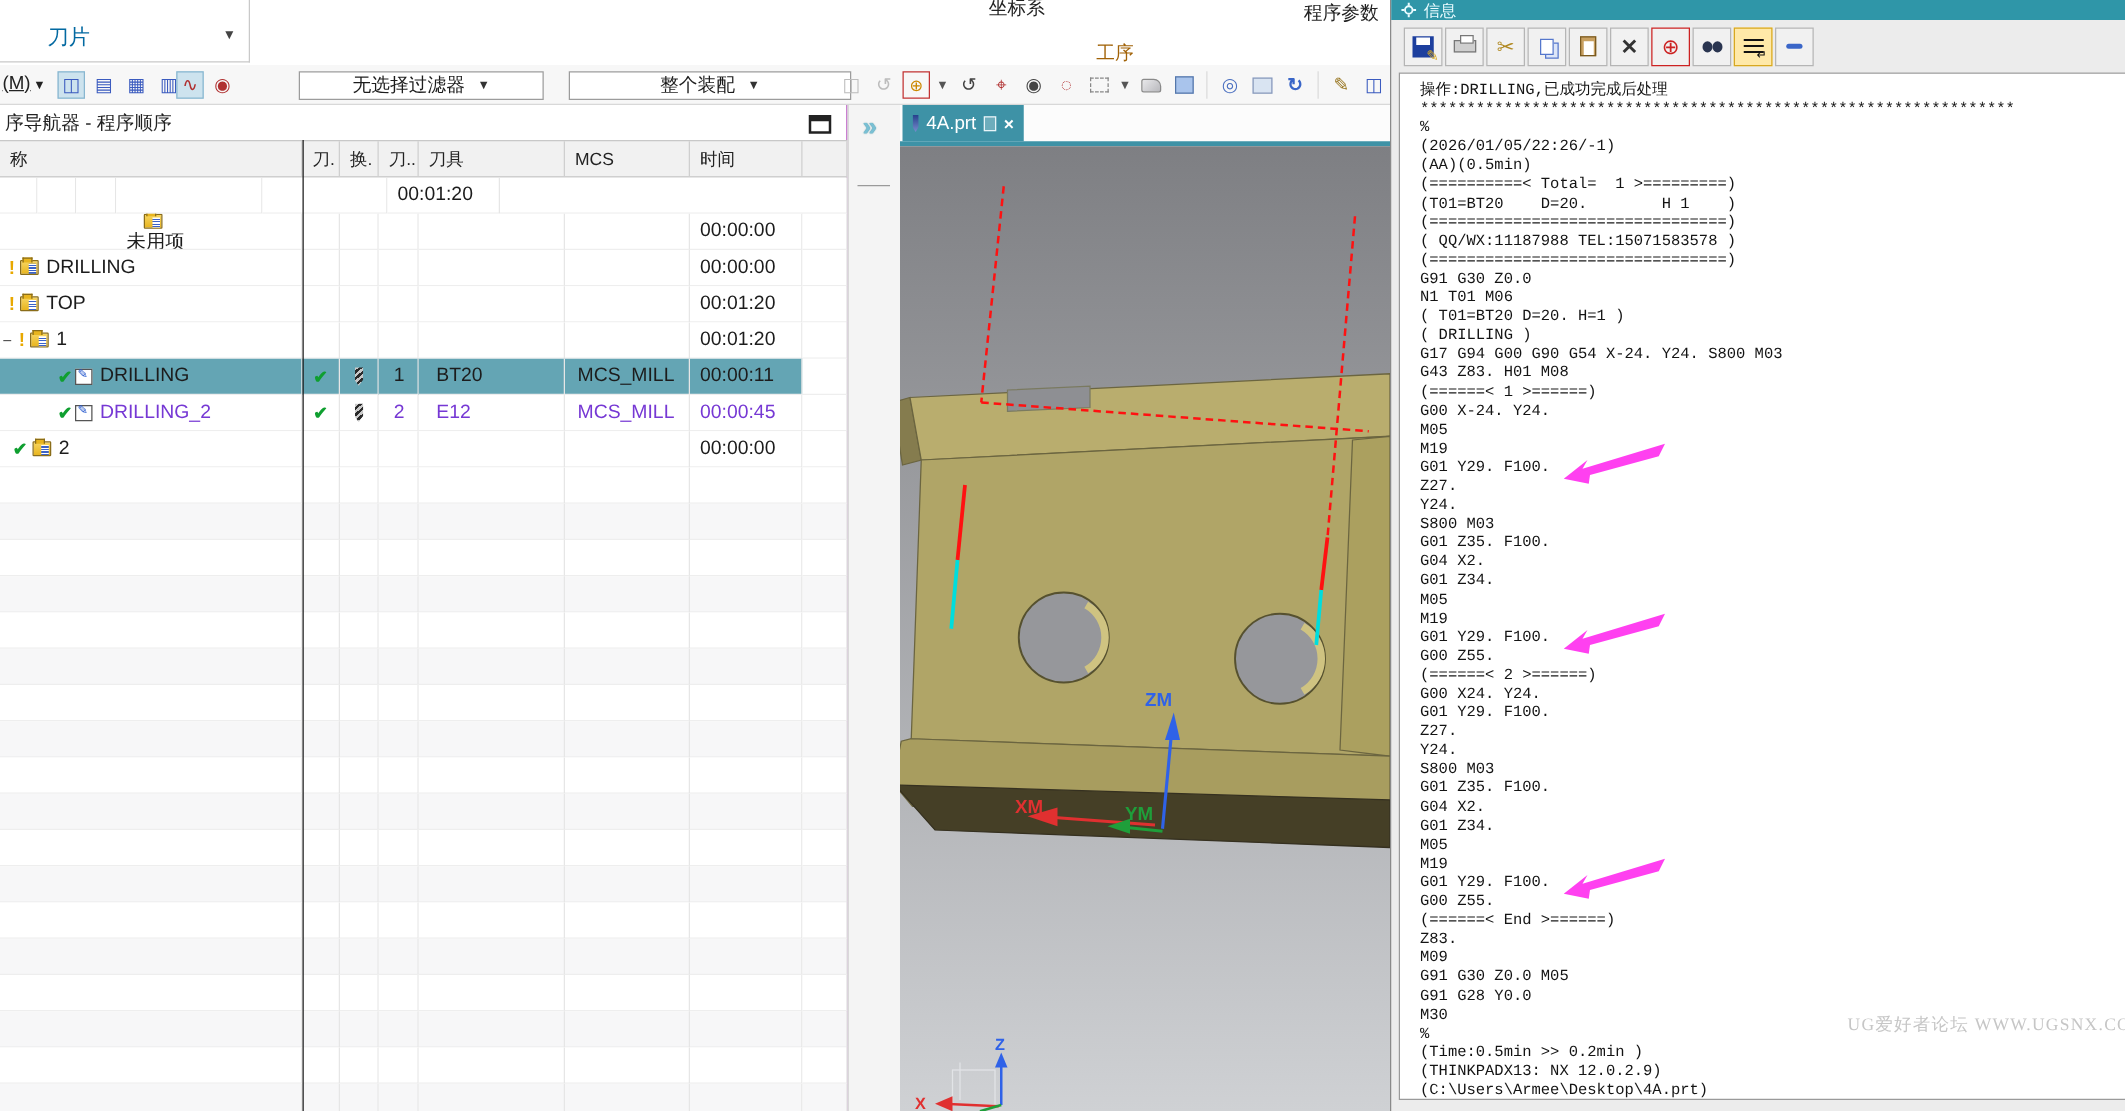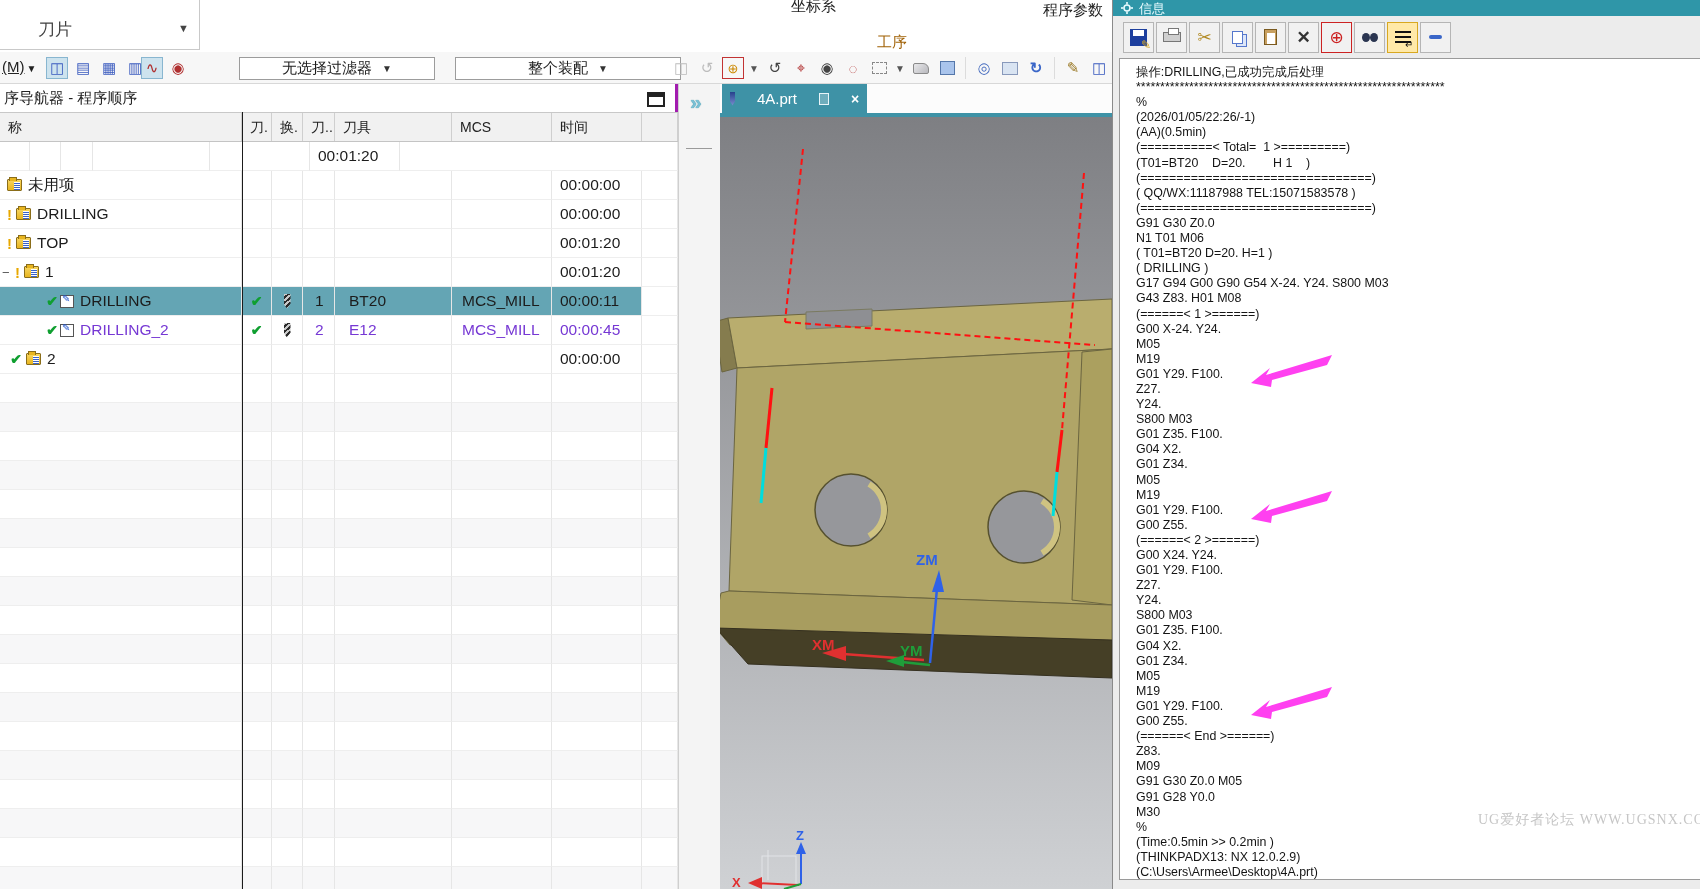--- a/index.html
+++ b/index.html
@@ -7,21 +7,21 @@
     --grid:#e6e6e6; --hdr:#f1f1f1;
   }
   *{box-sizing:border-box;margin:0;padding:0}
   html,body{width:1700px;height:889px;overflow:hidden;background:#fff;
     font-family:"Liberation Sans",sans-serif;color:#1c1c1c}
   #app{position:relative;width:1700px;height:889px;background:#fff;overflow:hidden}
 
   
   #ribbon{position:absolute;left:0;top:0;width:1112px;height:52px;background:#fff}
   #gallery{position:absolute;left:0;top:0;width:200px;height:50px;border-right:1px solid #c9c9c9;border-bottom:1px solid #c9c9c9}
-  #gallery .lbl{position:absolute;left:38px;top:18px;font-size:17px;color:#404040}
+  #gallery .lbl{position:absolute;left:38px;top:18px;font-size:17px;color:#0369a1}
   #gallery .car{position:absolute;left:178px;top:22px;font-size:11px;color:#444}
   .grplbl{position:absolute;font-size:15px;color:#222;white-space:nowrap}
 
   
   #tbar{position:absolute;left:0;top:52px;width:1112px;height:32px;background:#f7f7f7;border-bottom:1px solid #d8d8d8}
   .tb{position:absolute;top:4px;height:24px;display:flex;align-items:center;gap:4px}
   .tbtn{width:22px;height:22px;display:flex;align-items:center;justify-content:center;font-size:15px;color:#3b5bbf}
   .tbtn.on{background:#cde3ee;border:1px solid #88b6d0}
   .tbtn.gray{color:#bdbdbd}
   .tbtn.red{color:#b03030}
@@ -31,21 +31,21 @@
       display:flex;align-items:center;padding:0 6px;justify-content:center}
   .dd .car{font-size:10px;color:#333;margin-left:10px}
   .menuM{position:absolute;left:2px;top:6px;font-size:15px;color:#222;text-decoration:underline}
   .menuM i{font-style:normal;font-size:10px;text-decoration:none;display:inline-block;margin-left:2px}
   .dashrect{width:15px;height:12px;border:1px dashed #888}
   .cubeic{width:15px;height:14px;background:#a9c4ec;border:1px solid #5577aa}
   .handic{width:16px;height:13px;background:#d9e4f2;border:1px solid #8899bb}
   .wedgeic{width:16px;height:11px;background:linear-gradient(135deg,#e8e8ea,#b9b9be);border:1px solid #8a8a8a;border-radius:2px 6px 2px 2px}
 
   
-  #nav{position:absolute;left:0;top:84px;width:678px;height:805px;background:#fff;border-right:3px solid #a21caf}
+  #nav{position:absolute;left:0;top:84px;width:678px;height:805px;background:#fff;border-right:1px solid #a21caf}
   #nav-title{position:absolute;left:0;top:0;width:100%;height:28px;background:#fff}
   #nav-title .t{position:absolute;left:4px;top:5px;font-size:15px;color:#222}
   #maxbox{position:absolute;left:647px;top:8px;width:18px;height:15px;border:2px solid #222;border-top-width:5px;background:#fff}
   #nav-hdr{position:absolute;left:0;top:28px;width:678px;height:30px;background:var(--hdr);border-top:1px solid #c8c8c8;border-bottom:1px solid #c4c4c4;display:flex}
   #nav-hdr .hc{border-right:1px solid #cfcfcf;font-size:14px;color:#222;padding:6px 0 0 8px;white-space:nowrap;overflow:hidden}
   #nav-rows{position:absolute;left:0;top:58px;width:678px;height:747px;overflow:hidden}
   .nrow{display:flex;height:29px;width:678px}
   .cell{border-right:1px solid var(--grid);border-bottom:1px solid #eeeeee;height:29px;font-size:15.5px;
         display:flex;align-items:center;white-space:nowrap;overflow:hidden;background:#fff}
   .c-name{width:242px}.c-st{width:30px;justify-content:center}.c-ti{width:31px;justify-content:center}
@@ -71,21 +71,21 @@
   .nm{margin-left:3px}
 
   
   #sash{position:absolute;left:678px;top:84px;width:42px;height:805px;background:#f4f4f4;border-left:1px solid #cfcfcf}
   #sash .arr{position:absolute;left:11px;top:6px;font-size:21px;font-weight:bold;color:#79c0d4;text-shadow:0 0 1px #2e8094}
   #sash .grip{position:absolute;left:7px;top:64px;width:26px;height:1px;background:#9a9a9a}
 
   
   #vp{position:absolute;left:720px;top:84px;width:392px;height:805px;background:#fff}
   #tabrow{position:absolute;left:0;top:0;width:392px;height:29px;background:#fcfcfc}
-  #tab{position:absolute;left:2px;top:0;height:29px;background:var(--teal);display:flex;align-items:center;padding:0 8px;gap:22px}
+  #tab{position:absolute;left:2px;top:0;height:29px;background:var(--teal);display:flex;align-items:center;padding:0 8px;gap:6px}
   #tab .ttl{color:#fff;font-size:15px}
   #tab .drl{width:5px;height:14px;background:linear-gradient(#26418c,#7b8fd0);clip-path:polygon(0 0,100% 0,100% 70%,50% 100%,0 70%)}
   #tab .doc{width:10px;height:12px;border:1px solid #e8f4f8;background:rgba(255,255,255,.25)}
   #tab .x{color:#fff;font-size:14px;font-weight:bold}
   #tealstrip{position:absolute;left:0;top:29px;width:392px;height:4px;background:var(--teal)}
   #gfx{position:absolute;left:0;top:33px;width:392px;height:772px;background:linear-gradient(#7e7f83,#cfd1d4)}
   #gfx svg{position:absolute;left:0;top:0}
 
   
   #info{position:absolute;left:1112px;top:0;width:588px;height:889px;background:#ececec;border-left:1px solid #8a8a8a;z-index:20}
@@ -104,21 +104,21 @@
   .ic-copy{width:11px;height:13px;background:#fff;border:1px solid #5577cc;box-shadow:4px 3px 0 -1px #dde6f8,4px 3px 0 0 #5577cc}
   .ic-paste{width:13px;height:16px;background:#c8a060;border:1px solid #7a5a20;position:relative}
   .ic-paste::after{content:'';position:absolute;left:2px;top:3px;width:8px;height:11px;background:#fff}
   .ic-x{color:#333;font-size:17px;font-weight:bold}
   .ic-target{color:#c22;font-size:17px}
   .ic-binoc{width:8px;height:9px;border-radius:50%;background:#2a3550;box-shadow:8px 0 0 #2a3550;position:relative;left:-4px}
   .ic-wrap{width:16px;height:12px;background:repeating-linear-gradient(#111 0 1.5px,transparent 1.5px 5px);position:relative}
   .ic-wrap::after{content:'↵';position:absolute;right:-3px;bottom:-7px;font-size:10px;color:#111}
   .ic-minus{width:13px;height:4px;background:#3a66c8;border-radius:2px}
   #info-body{position:absolute;left:6px;top:58px;width:582px;height:822px;background:#fff;border:1px solid #9a9a9a;overflow:hidden}
-  #code{position:absolute;left:16px;top:6px;font-family:Liberation Sans, sans-serif;font-size:12.4px;line-height:15.1px;color:#141414;white-space:pre}
+  #code{position:absolute;left:16px;top:6px;font-family:Liberation Mono, monospace;font-size:12.4px;line-height:15.1px;color:#141414;white-space:pre}
   .mag-arrow{position:absolute;z-index:5}
   #wmark{position:absolute;left:358px;top:752px;font-family:"Liberation Serif",serif;font-size:14px;color:#c6c6c6;letter-spacing:1px;white-space:nowrap}
 </style>
 </head>
 <body>
 
 <div id="app">
 
   <div id="ribbon">
     <div id="gallery">
@@ -201,21 +201,21 @@
         <div class="nrow">
           <div class="cell c-st"></div>
           <div class="cell c-ti"></div>
           <div class="cell c-num"></div>
           <div class="cell c-tool"></div>
           <div class="cell c-mcs"></div>
           <div class="cell c-time">00:01:20</div>
           <div class="cell c-x"></div>
         </div>
         <div class="nrow">
-          <div class="cell c-name" style="padding-left: 5px;">
+          <div class="cell c-name" style="padding-left: 5px; flex-direction: column;">
             <span class="ti ti-folder"></span>
             <span class="nm">未用项</span>
           </div>
           <div class="cell c-st"></div>
           <div class="cell c-ti"></div>
           <div class="cell c-num"></div>
           <div class="cell c-tool"></div>
           <div class="cell c-mcs"></div>
           <div class="cell c-time">00:00:00</div>
           <div class="cell c-x"></div>

